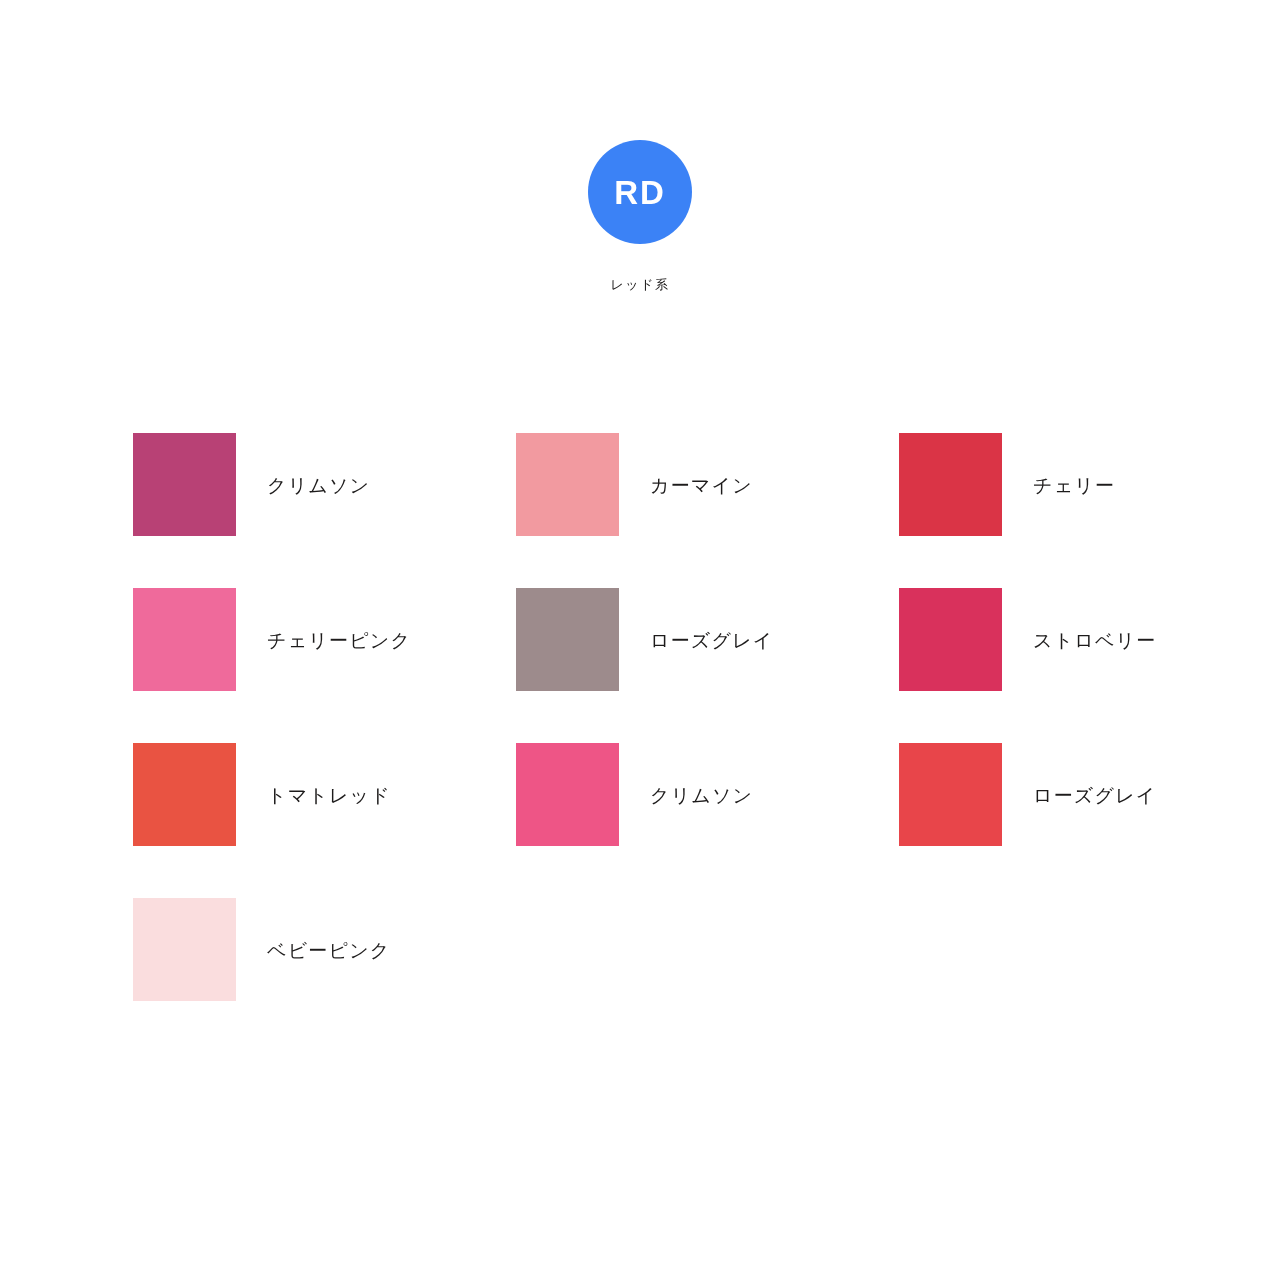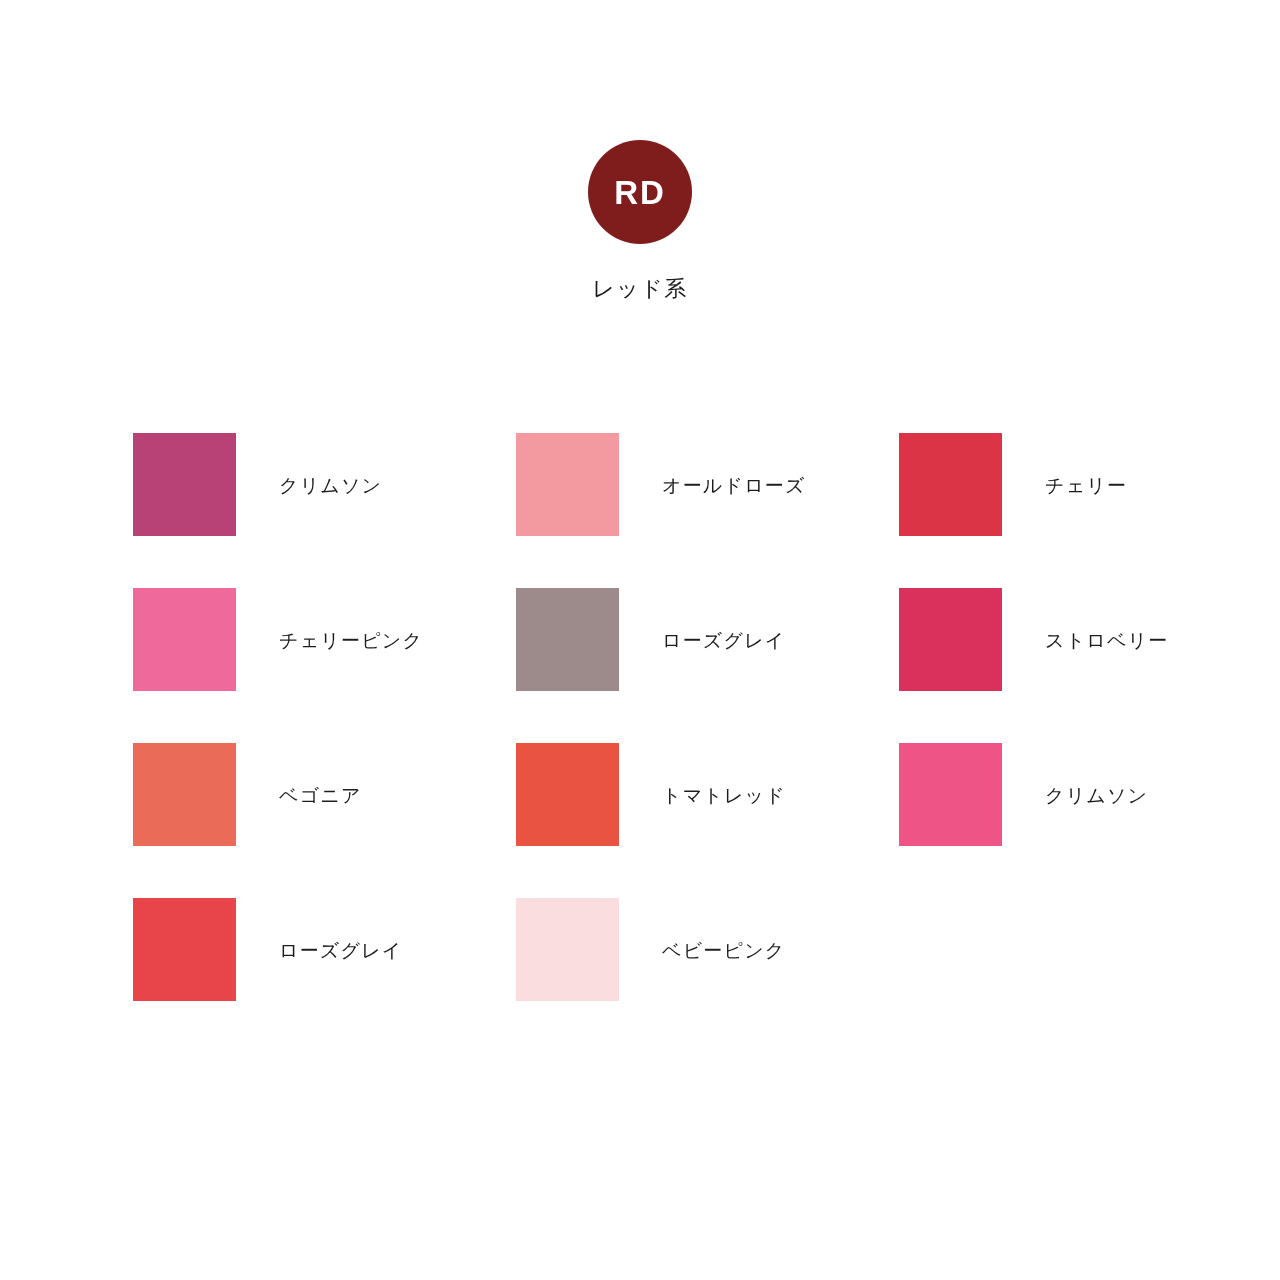--- a/index.html
+++ b/index.html
@@ -49,21 +49,21 @@
     color: #ffffff;
     font-size: 33px;
     font-weight: bold;
     letter-spacing: 2px;
     line-height: 1;
     font-family: "Liberation Sans", "DejaVu Sans", sans-serif;
   }
 
   .header-caption {
     margin-top: 34px;
-    font-size: 22px;
+    font-size: 13px;
     letter-spacing: 1.5px;
     color: #1d1b1b;
     font-weight: normal;
     line-height: 1;
     text-align: right;
   }
 
   
   .grid {
     position: absolute;
@@ -71,21 +71,21 @@
     left: 133px;
     width: 1014px;
     display: grid;
     grid-template-columns: repeat(3, 383px);
     grid-auto-rows: 155px;
   }
 
   .cell {
     display: flex;
     align-items: flex-start;
-    gap: 12px;
+    gap: 0;
   }
 
   .swatch {
     width: 103px;
     height: 103px;
     flex: 0 0 103px;
     display: block;
   }
 
   .swatch-label {
@@ -97,54 +97,50 @@
     line-height: 1;
     white-space: nowrap;
   }
 </style>
 </head>
 <body>
 
 <div class="page">
 
   <div class="header">
-    <div class="badge" style="background-color: #7f1d1d;">
+    <div class="badge" style="background-color: #3b82f6;">
       <span class="badge-text">RD</span>
     </div>
     <div class="header-caption">レッド系</div>
   </div>
 
   <div class="grid">
       <div class="cell">
         <span class="swatch" title="#b84175" style="background-color: rgb(184, 65, 117);"></span>
         <span class="swatch-label">クリムソン</span>
       </div>
       <div class="cell">
         <span class="swatch" title="#f29aa0" style="background-color: rgb(242, 154, 160);"></span>
-        <span class="swatch-label">オールドローズ</span>
+        <span class="swatch-label">カーマイン</span>
       </div>
       <div class="cell">
         <span class="swatch" title="#da3446" style="background-color: rgb(218, 52, 70);"></span>
         <span class="swatch-label">チェリー</span>
       </div>
       <div class="cell">
         <span class="swatch" title="#ef6a9b" style="background-color: rgb(239, 106, 155);"></span>
         <span class="swatch-label">チェリーピンク</span>
       </div>
       <div class="cell">
         <span class="swatch" title="#9d8b8c" style="background-color: rgb(157, 139, 140);"></span>
         <span class="swatch-label">ローズグレイ</span>
       </div>
       <div class="cell">
         <span class="swatch" title="#d9315c" style="background-color: rgb(217, 49, 92);"></span>
         <span class="swatch-label">ストロベリー</span>
-      </div>
-      <div class="cell">
-        <span class="swatch" title="#e96b58" style="background-color: rgb(233, 107, 88);"></span>
-        <span class="swatch-label">ベゴニア</span>
       </div>
       <div class="cell">
         <span class="swatch" title="#e95342" style="background-color: rgb(233, 83, 66);"></span>
         <span class="swatch-label">トマトレッド</span>
       </div>
       <div class="cell">
         <span class="swatch" title="#ee5586" style="background-color: rgb(238, 85, 134);"></span>
         <span class="swatch-label">クリムソン</span>
       </div>
       <div class="cell">

